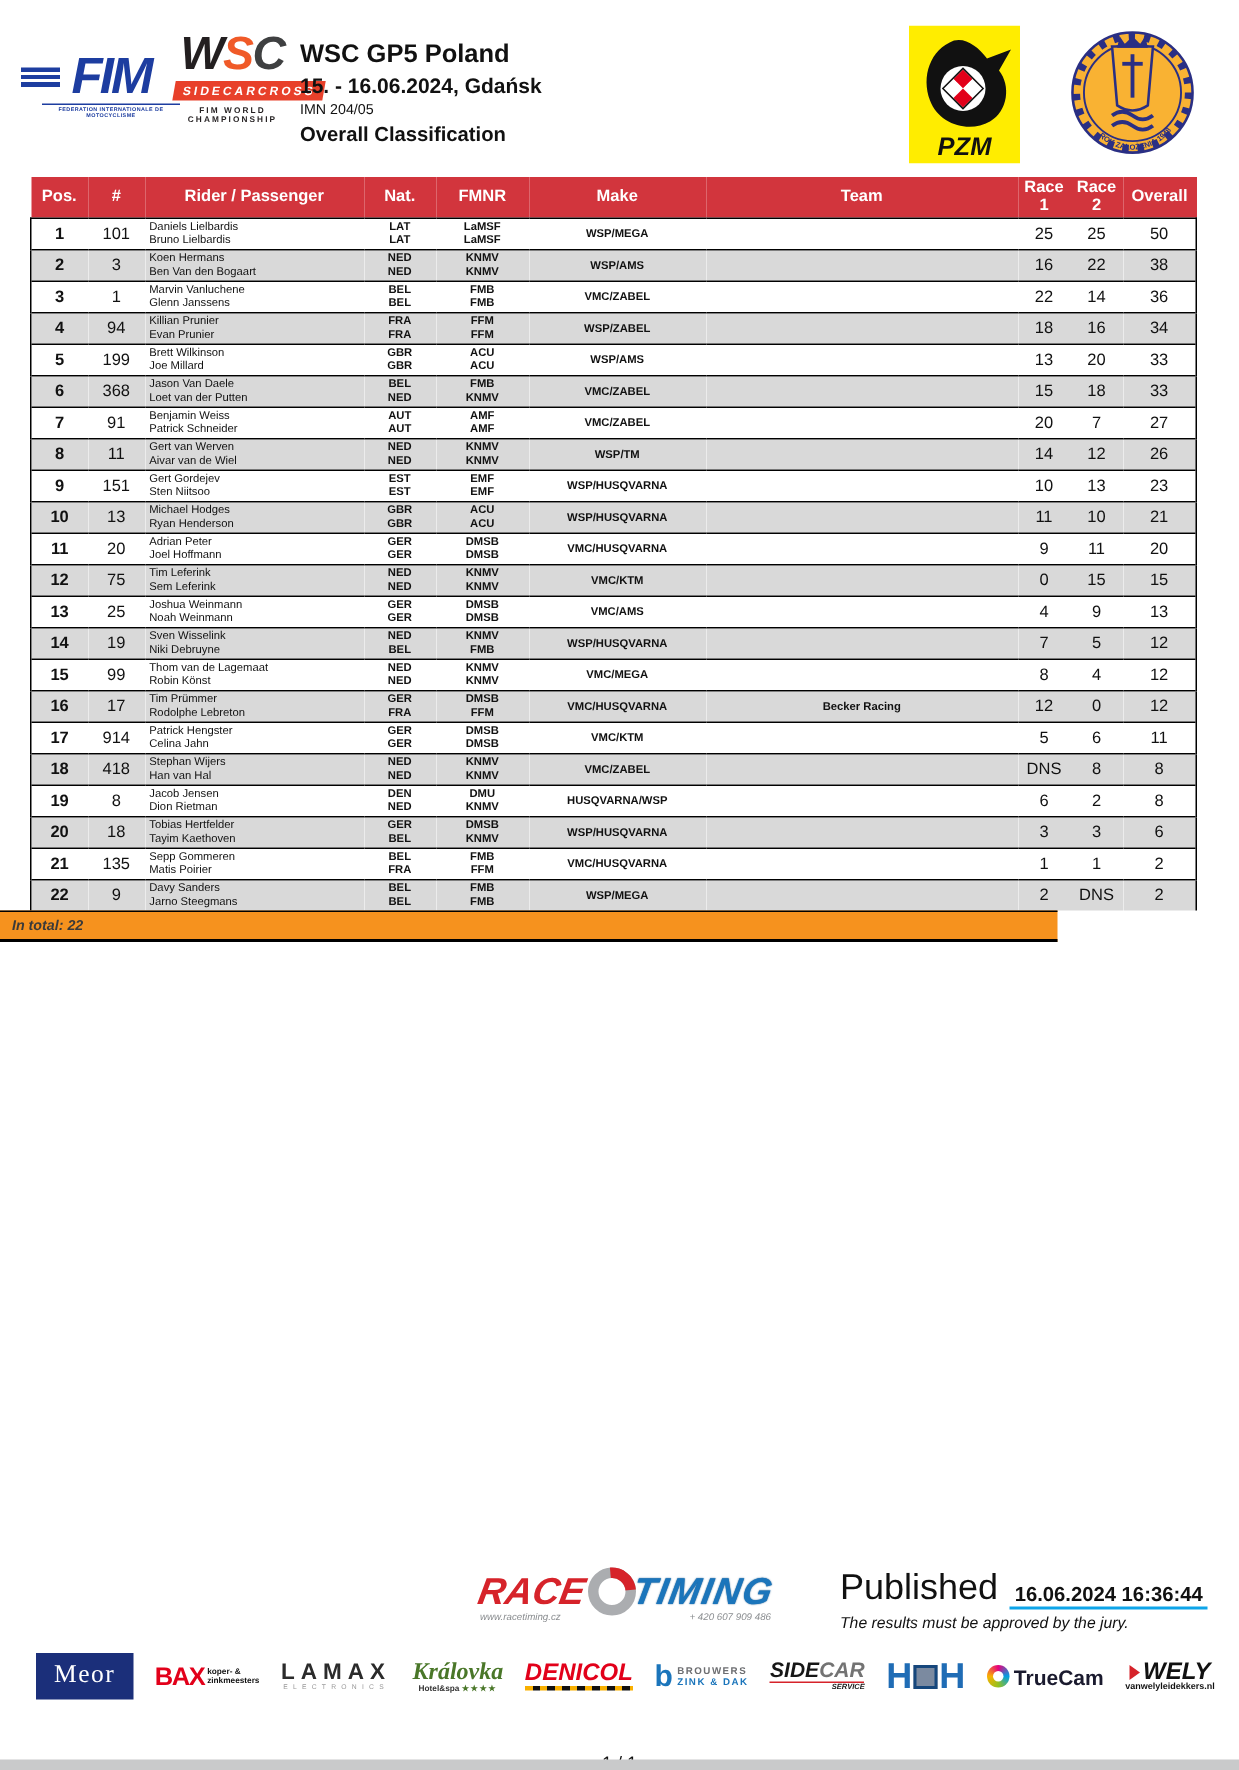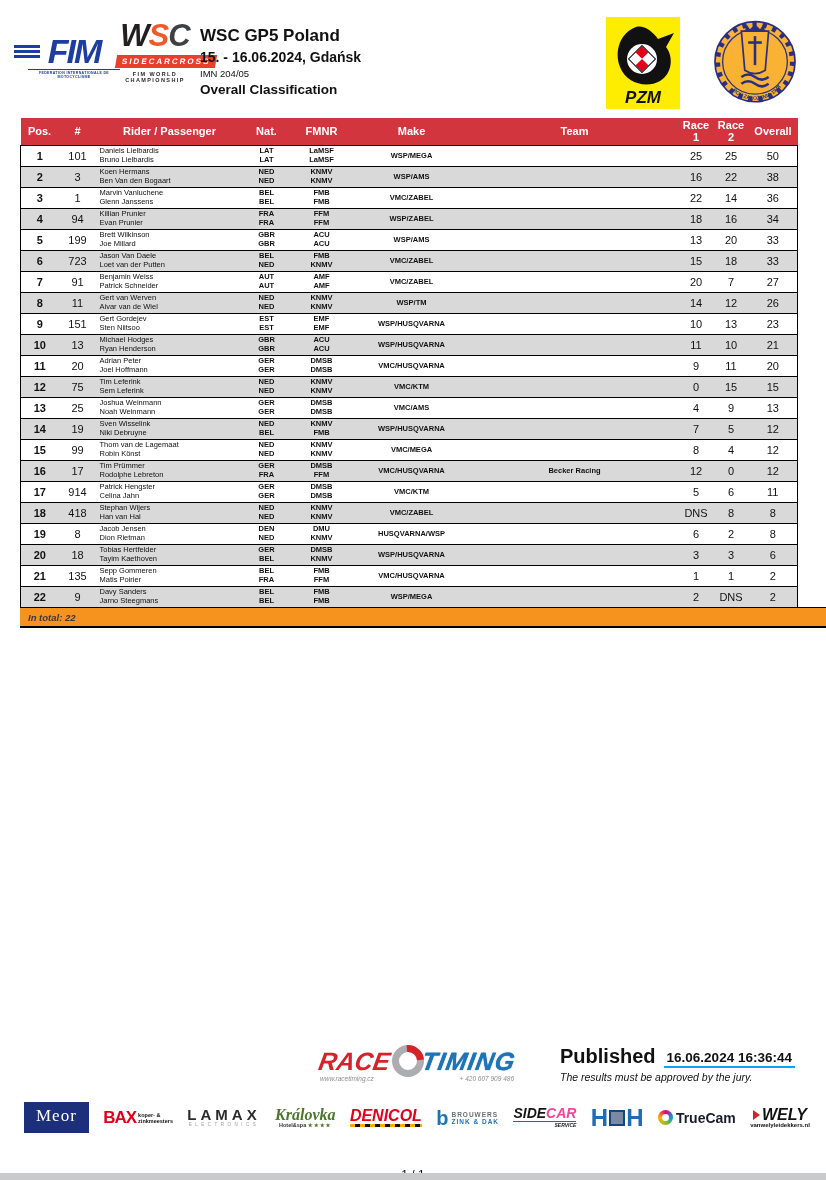--- a/index.html
+++ b/index.html
@@ -43,21 +43,21 @@
   .results tbody tr.alt { background:var(--row-alt-gray,#d9d9d9); }
   .results tbody td { border-top:1px solid #000; vertical-align:middle; overflow:hidden; }
   .results tbody td:first-child { border-left:1px solid #000; }
   .results tbody td:last-child { border-right:1px solid #000; }
   .c-pos { font-size:11px; font-weight:bold; text-align:center; }
   .c-num { font-size:11px; text-align:center; }
   .c-rider div { font-size:7.5px; line-height:8.5px; text-align:left; padding-left:3px; white-space:nowrap; }
   .c-two div { font-size:7.5px; font-weight:bold; line-height:8.5px; text-align:center; }
   .c-make, .c-team { font-size:7.5px; font-weight:bold; text-align:center; }
   .c-race, .c-overall { font-size:11px; text-align:center; }
-  .total-bar { width:806px; margin-left:20px; background:var(--total-orange,#f6921e);
+  .total-bar { width:705px; background:var(--total-orange,#f6921e);
     border-top:1px solid #000; border-bottom:2.5px solid #000; height:21px; line-height:19px;
     font-size:9.5px; font-style:italic; font-weight:bold; color:#3a3a3a; padding-left:8px; }
 
   
   .officials { position:absolute; left:30px; top:1048px; font-size:11.5px; }
   .off-row { display:flex; line-height:16px; }
   .off-label { width:128px; }
   .off-name { font-weight:bold; font-style:italic; font-size:12px; }
 
   .rt-logo { position:absolute; left:312px; top:1045px; width:210px; text-align:center; }
@@ -65,21 +65,21 @@
   .rt-race { color:#d6232a; font-weight:900; font-style:italic; font-size:25px; transform:skewX(-10deg); }
   .rt-circle { position:relative; width:32px; height:32px; border-radius:50%; border:7px solid #abadb0; margin:0 -2px 0 2px; flex:none; }
   .rt-circle::before { content:""; position:absolute; top:-7px; left:-7px; right:-7px; bottom:-7px;
     border-radius:50%; border:7px solid transparent; border-top-color:#d6232a; transform:rotate(40deg); }
   .rt-timing { color:#1b75bb; font-weight:900; font-style:italic; font-size:25px; letter-spacing:1px; transform:skewX(-10deg);
     text-shadow:0 0 1px #0e4f85; }
   .rt-sub { display:flex; justify-content:space-between; font-size:6.5px; font-style:italic; color:#8a8d90; margin-top:-2px; padding:0 8px; }
 
   .published { position:absolute; left:560px; top:1045px; width:252px; }
   .pub-row { display:flex; align-items:flex-end; }
-  .pub-label { font-size:20px; font-weight:700;text-align:center; }
+  .pub-label { font-size:24px; font-weight:400;text-align:center; }
   .pub-date { font-size:13.5px; font-weight:bold; border-bottom:2px solid #0ea5e9; margin-left:8px; padding:0 3px 1px; white-space:nowrap; }
   .pub-note { font-size:10.5px; font-style:italic; margin-top:3px; }
 
   .sponsors { position:absolute; left:24px; top:1102px; width:786px; display:flex; align-items:center; justify-content:space-between; }
   .sp { text-align:center; }
   .sp-meor { background:#1b2f7a; color:#fff; font-family:"Liberation Serif",serif; font-size:17px; padding:4px 12px 7px; letter-spacing:1px; }
   .sp-bax { display:flex; align-items:center; gap:2px; }
   .bax-word { color:#e2001a; font-weight:900; font-size:17px; letter-spacing:-1px; }
   .bax-lines { text-align:left; font-size:5.5px; font-weight:bold; line-height:6px; }
   .lamax-word { font-size:15px; font-weight:600; letter-spacing:4px; color:#2b2b2b; line-height:14px; }
@@ -88,21 +88,21 @@
   .kral-sub { font-size:5.5px; font-weight:bold; color:#333; }
   .kral-stars { color:#4a7729; font-size:5.5px; letter-spacing:1px; }
   .denicol-word { color:#e2001a; font-weight:900; font-style:italic; font-size:16px; line-height:15px; }
   .denicol-stripe { height:3px; margin-top:1px; background:repeating-linear-gradient(90deg,#f9b000 0 5px,#111 5px 10px); }
   .sp-brouwers { display:flex; align-items:center; gap:3px; }
   .br-b { color:#1b75bb; font-weight:900; font-size:20px; line-height:18px; }
   .br-lines { text-align:left; line-height:7px; }
   .br-1 { font-size:6.5px; font-weight:bold; color:#6d6e71; letter-spacing:1px; }
   .br-2 { font-size:6.5px; font-weight:bold; color:#1b75bb; letter-spacing:1px; }
   .sc-row { font-style:italic; font-weight:900; font-size:14px; line-height:13px; }
-  .sc-side { color:#161616;margin-top:23px; } .sc-car { color:#ec4899; }
+  .sc-side { color:#161616;margin-top:23px; } .sc-car { color:#737373; }
   .sc-sub { font-size:5px; font-weight:bold; font-style:italic; color:#161616; text-align:right; border-top:1.5px solid #d6232a; margin-top:1px; }
   .sp-hh { display:flex; align-items:center; gap:1px; }
   .hh-h { color:#1f6cb5; font-weight:900; font-size:24px; line-height:22px; }
   .hh-mid { width:16px; height:16px; background:#7b8aa0; border:2px solid #16477c; }
   .sp-truecam { display:flex; align-items:center; gap:3px; }
   .tc-ring { position:relative; width:15px; height:15px; border-radius:50%;
     background:conic-gradient(#e6007e,#009fe3,#95c11f,#f9b000,#e6007e); }
   .tc-ring::after { content:""; position:absolute; left:4px; top:4px; width:7px; height:7px; border-radius:50%; background:#fff; }
   .tc-word { font-size:14px; font-weight:bold; color:#1a1a2e; }
   .wely-row { display:flex; align-items:center; justify-content:center; gap:2px; }
@@ -302,21 +302,21 @@
         <div>ACU</div>
       </td>
       <td class="c-make">WSP/AMS</td>
       <td class="c-team"></td>
       <td class="c-race">13</td>
       <td class="c-race">20</td>
       <td class="c-overall">33</td>
     </tr>
         <tr class="row alt">
       <td class="c-pos">6</td>
-      <td class="c-num">723</td>
+      <td class="c-num">368</td>
       <td class="c-rider">
         <div>Jason Van Daele</div>
         <div>Loet van der Putten</div>
       </td>
       <td class="c-two">
         <div>BEL</div>
         <div>NED</div>
       </td>
       <td class="c-two">
         <div>FMB</div>

